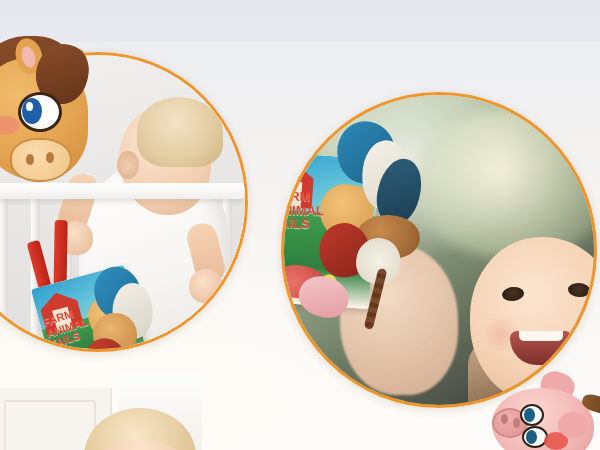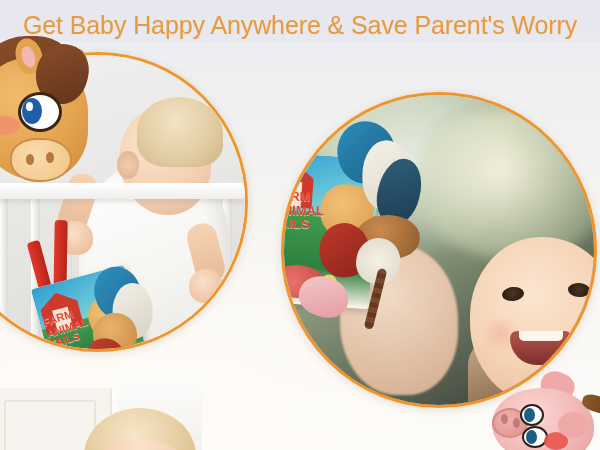--- a/index.html
+++ b/index.html
@@ -318,15 +318,14 @@
     <div class="m-part" style="left:27px;top:40px;width:7px;height:10px;border-radius:50%;background:#c07c7b;"></div>
     <div class="m-part" style="left:34px;top:26px;width:24px;height:22px;border-radius:50%;background:#fdfdfb;border:2px solid #2a2018;"></div>
     <div class="m-part" style="left:38px;top:30px;width:11px;height:14px;border-radius:50%;background:#1b5e86;"></div>
     <div class="m-part" style="left:36px;top:48px;width:26px;height:22px;border-radius:50%;background:#fdfdfb;border:2px solid #2a2018;"></div>
     <div class="m-part" style="left:40px;top:52px;width:11px;height:14px;border-radius:50%;background:#1b5e86;"></div>
     <div class="m-part" style="left:58px;top:54px;width:24px;height:18px;border-radius:50%;background:#e8574e;opacity:.9;"></div>
     <div class="m-part" style="left:72px;top:34px;width:30px;height:26px;border-radius:50%;background:#efa9a8;"></div>
     <div class="m-part" style="left:96px;top:18px;width:30px;height:16px;border-radius:40%;background:linear-gradient(90deg,#8d5a2c,#6b4020);transform:rotate(18deg);"></div>
   </div>
 
-  <div class="headline-main">Get Baby Happy Anywhere &amp; Save Parent's Worry</div>
 
 </div>
 
 </body></html>

